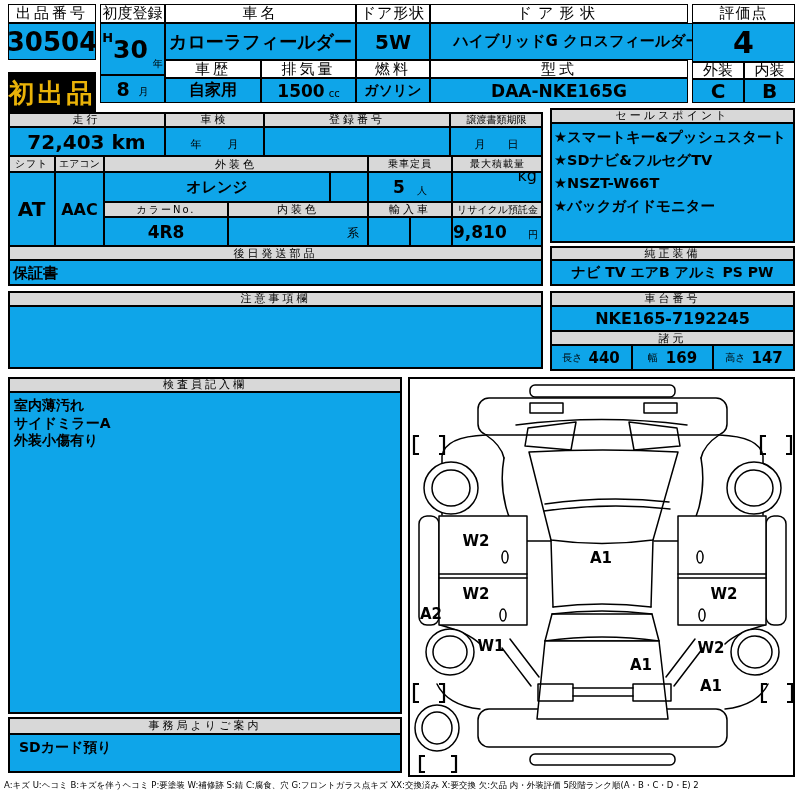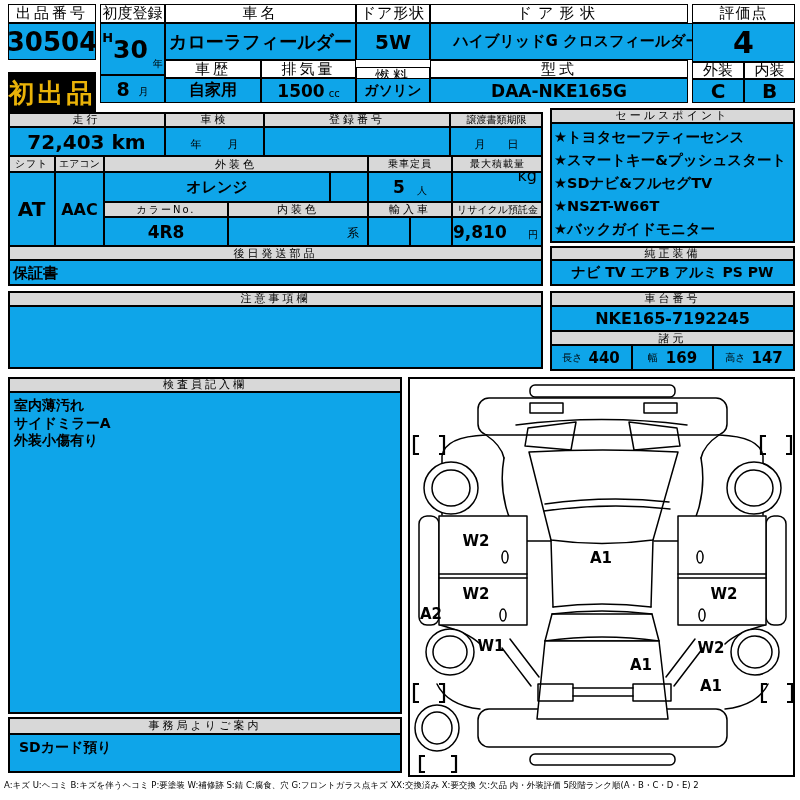--- a/index.html
+++ b/index.html
@@ -45,21 +45,21 @@
 <div class="abs hdrw" style="left:165px;top:60px;width:96px;height:18px">車歴</div>
 <div class="abs hdrw" style="left:261px;top:60px;width:95px;height:18px">排気量</div>
 <div class="abs cell bold" style="left:165px;top:78px;width:96px;height:25px;font-size:16px">自家用</div>
 <div class="abs cell" style="left:261px;top:78px;width:95px;height:25px">
   <span class="bold" style="font-size:17px">1500</span>
   <span class="unit">cc</span>
 </div>
 
 <div class="abs hdrw" style="left:356px;top:4px;width:74px;height:19px;letter-spacing:1px">ドア形状</div>
 <div class="abs cell bold" style="left:356px;top:23px;width:74px;height:37px;font-size:20px">5W</div>
-<div class="abs hdrw" style="left:356px;top:67px;width:74px;height:18px">燃料</div>
+<div class="abs hdrw" style="left:356px;top:60px;width:74px;height:18px">燃料</div>
 <div class="abs cell bold" style="left:356px;top:78px;width:74px;height:25px;font-size:14px">ガソリン</div>
 
 <div class="abs hdrw" style="left:430px;top:4px;width:258px;height:19px;letter-spacing:6px">ドア形状</div>
 <div class="abs cell bold" style="left:430px;top:23px;width:294px;height:37px;font-size:15px">ハイブリッドG クロスフィールダー</div>
 <div class="abs hdrw" style="left:430px;top:60px;width:258px;height:18px">型式</div>
 <div class="abs cell bold" style="left:430px;top:78px;width:258px;height:25px;font-size:17px">DAA-NKE165G</div>
 
 <div class="abs hdrw" style="left:692px;top:4px;width:103px;height:19px;letter-spacing:1px">評価点</div>
 <div class="abs cell bold" style="left:692px;top:23px;width:103px;height:39px;font-size:30px">4</div>
 <div class="abs hdrw" style="left:692px;top:62px;width:52px;height:17px;letter-spacing:0">外装</div>
@@ -122,21 +122,20 @@
 
 <div class="abs frame" style="left:8px;top:112px;width:535px;height:174px"></div>
 
 <div class="abs hdr" style="left:8px;top:291px;width:535px;height:15px">注意事項欄</div>
 <div class="abs cell left" style="left:8px;top:306px;width:535px;height:63px;align-items:flex-start;padding:3px"></div>
 <div class="abs frame" style="left:8px;top:291px;width:535px;height:78px"></div>
 
 <div class="abs hdr" style="left:550px;top:108px;width:245px;height:15px">セールスポイント</div>
 <div class="abs cell left" style="left:550px;top:123px;width:245px;height:120px;align-items:flex-start;padding:2px 0 0 3px">
   <div>
-    <div class="salesline">★トヨタセーフティーセンス</div>
     <div class="salesline">★スマートキー&amp;プッシュスタート</div>
     <div class="salesline">★SDナビ&amp;フルセグTV</div>
     <div class="salesline">★NSZT-W66T</div>
     <div class="salesline">★バックガイドモニター</div>
   </div>
 </div>
 <div class="abs frame" style="left:550px;top:108px;width:245px;height:135px"></div>
 
 <div class="abs hdr" style="left:550px;top:246px;width:245px;height:14px">純正装備</div>
 <div class="abs cell bold" style="left:550px;top:260px;width:245px;height:26px;font-size:14px">ナビ TV エアB アルミ PS PW</div>

